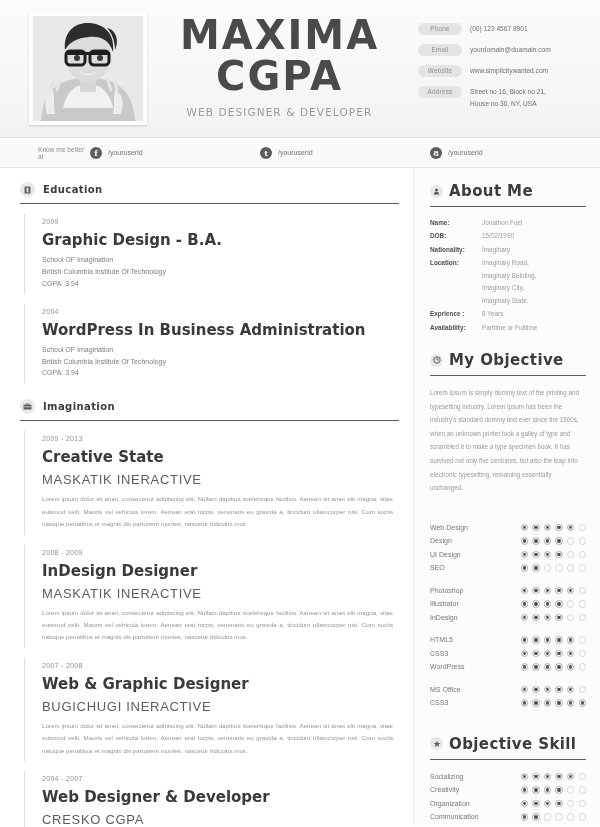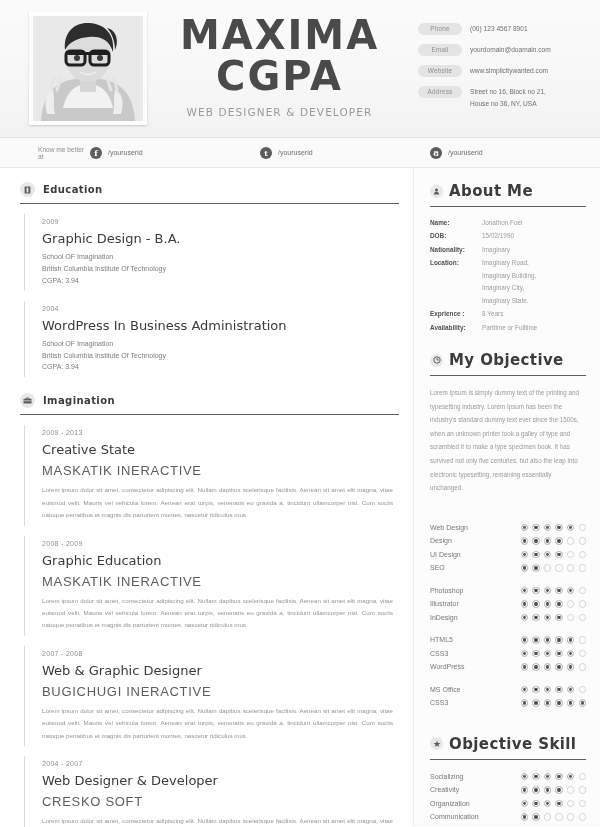--- a/index.html
+++ b/index.html
@@ -185,22 +185,22 @@
     left: 4px; top: 4px; bottom: 0;
     width: 1px;
     background: #dcdcdc;
   }
   .entry-year {
     font-size: 7px;
     color: #909090;
     letter-spacing: .3px;
   }
   .entry-title {
-    font-size: 13px;
-    font-weight: normal;
+    font-size: 15px;
+    font-weight: bold;
     color: #3a3a3a;
     margin-top: 6px;
     font-family: "DejaVu Sans", sans-serif;
   }
   .entry-sub {
     font-size: 7px;
     color: #7c7c7c;
     margin-top: 5px;
     line-height: 1.7;
   }
@@ -409,34 +409,34 @@
       </div>
       <div id="employment-entries">
           <div class="entry">
             <div class="entry-year">2009 - 2013</div>
             <div class="entry-title">Creative State</div>
             <div class="entry-org">MASKATIK INERACTIVE</div>
             <div class="entry-desc">Lorem ipsum dolor sit amet, consectetur adipiscing elit. Nullam dapibus scelerisque facilisis. Aenean sit amet elit magna, vitae euismod velit. Mauris vel vehicula lorem. Aenean erat turpis, venenatis eu gravida a, tincidunt ullamcorper nisi. Cum sociis natoque penatibus et magnis dis parturient montes, nascetur ridiculus mus.</div>
           </div>
           <div class="entry">
             <div class="entry-year">2008 - 2009</div>
-            <div class="entry-title">Graphic Education</div>
+            <div class="entry-title">InDesign Designer</div>
             <div class="entry-org">MASKATIK INERACTIVE</div>
             <div class="entry-desc">Lorem ipsum dolor sit amet, consectetur adipiscing elit. Nullam dapibus scelerisque facilisis. Aenean sit amet elit magna, vitae euismod velit. Mauris vel vehicula lorem. Aenean erat turpis, venenatis eu gravida a, tincidunt ullamcorper nisi. Cum sociis natoque penatibus et magnis dis parturient montes, nascetur ridiculus mus.</div>
           </div>
           <div class="entry">
             <div class="entry-year">2007 - 2008</div>
             <div class="entry-title">Web &amp; Graphic Designer</div>
             <div class="entry-org">BUGICHUGI INERACTIVE</div>
             <div class="entry-desc">Lorem ipsum dolor sit amet, consectetur adipiscing elit. Nullam dapibus scelerisque facilisis. Aenean sit amet elit magna, vitae euismod velit. Mauris vel vehicula lorem. Aenean erat turpis, venenatis eu gravida a, tincidunt ullamcorper nisi. Cum sociis natoque penatibus et magnis dis parturient montes, nascetur ridiculus mus.</div>
           </div>
           <div class="entry">
             <div class="entry-year">2004 - 2007</div>
             <div class="entry-title">Web Designer &amp; Developer</div>
-            <div class="entry-org">CRESKO SOFT</div>
+            <div class="entry-org">CRESKO CGPA</div>
             <div class="entry-desc">Lorem ipsum dolor sit amet, consectetur adipiscing elit. Nullam dapibus scelerisque facilisis. Aenean sit amet elit magna, vitae euismod velit. Mauris vel vehicula lorem. Aenean erat turpis, venenatis eu gravida a, tincidunt ullamcorper nisi. Cum sociis natoque penatibus et magnis dis parturient montes, nascetur ridiculus mus.</div>
           </div>
         </div>
     </div>
 
     <div class="right">
 
       <div class="sec">
         <span class="sec-ic">
           <svg width="7" height="7" viewBox="0 0 7 7">

